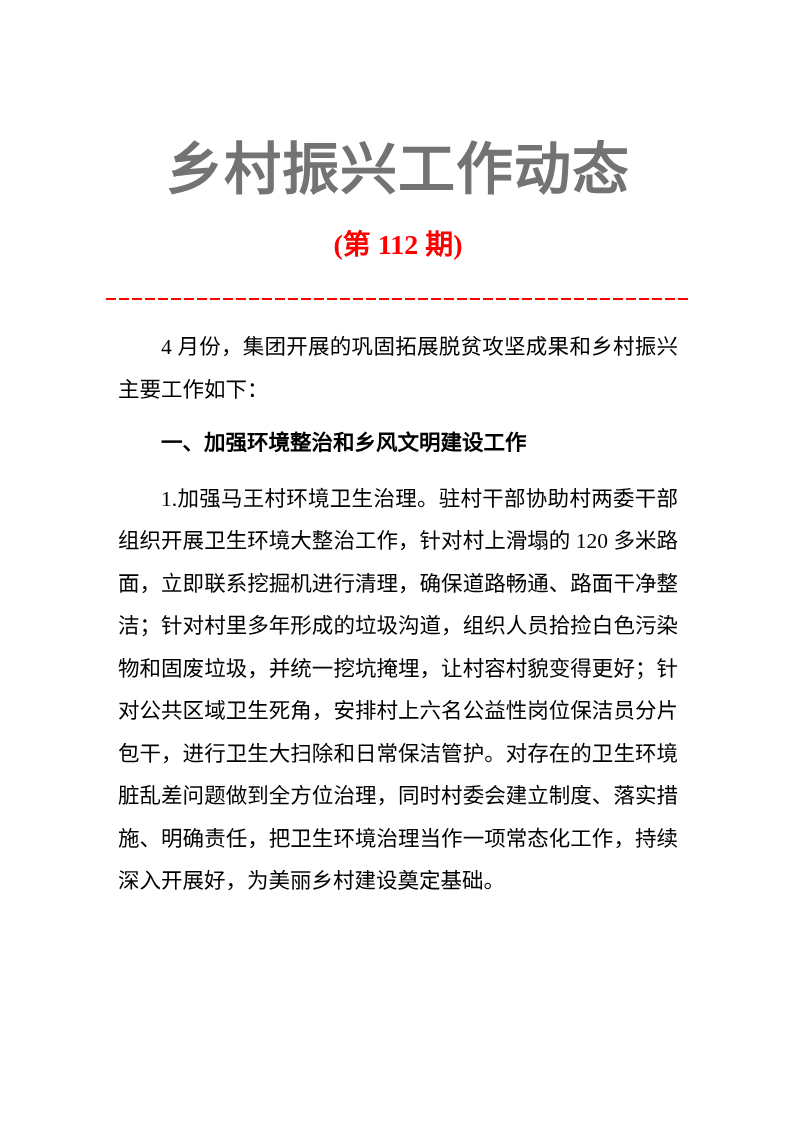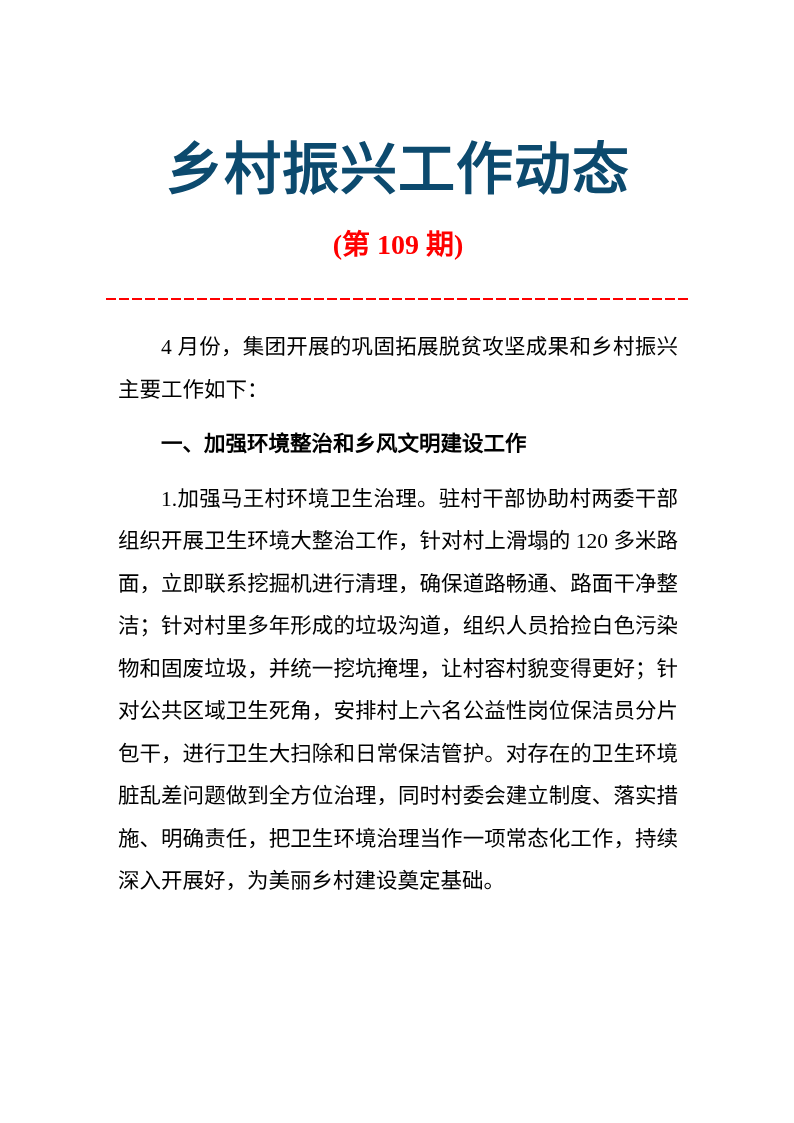--- a/index.html
+++ b/index.html
@@ -17,21 +17,21 @@
     overflow: hidden;
     font-family: "Liberation Serif", "DejaVu Serif", serif;
     color: #000000;
   }
   .doc-title {
     margin: 0;
     text-align: center;
     font-size: 57px;
     line-height: 72px;
     font-weight: bold;
-    color: #0c4a6e;
+    color: #737373;
     letter-spacing: 1px;
     font-family: "Liberation Serif", "DejaVu Serif", serif;
   }
   .doc-issue {
     margin: 22px 0 0 0;
     text-align: center;
     font-size: 28px;
     line-height: 34px;
     font-weight: bold;
     color: #ff0000;
@@ -56,33 +56,33 @@
     word-break: break-all;
   }
   .body-text p {
     margin: 12px;
     text-indent: 2em;
   }
   .section-heading {
     margin: 0;
     text-indent: 2em;
     font-weight: bold;
-    font-family: Liberation Serif, serif;
+    font-family: Liberation Mono, monospace;
     font-size: 21.5px;
     line-height: 42.5px;
   }
 </style>
 </head>
 <body>
 
 <div class="page">
 
   <h1 class="doc-title">乡村振兴工作动态</h1>
 
-  <div class="doc-issue">(第 109 期)</div>
+  <div class="doc-issue">(第 112 期)</div>
 
   <div class="divider"></div>
 
   <div class="body-text">
 
     <p>4 月份，集团开展的巩固拓展脱贫攻坚成果和乡村振兴主要工作如下：</p>
 
     <p class="section-heading">一、加强环境整治和乡风文明建设工作</p>
 
 

